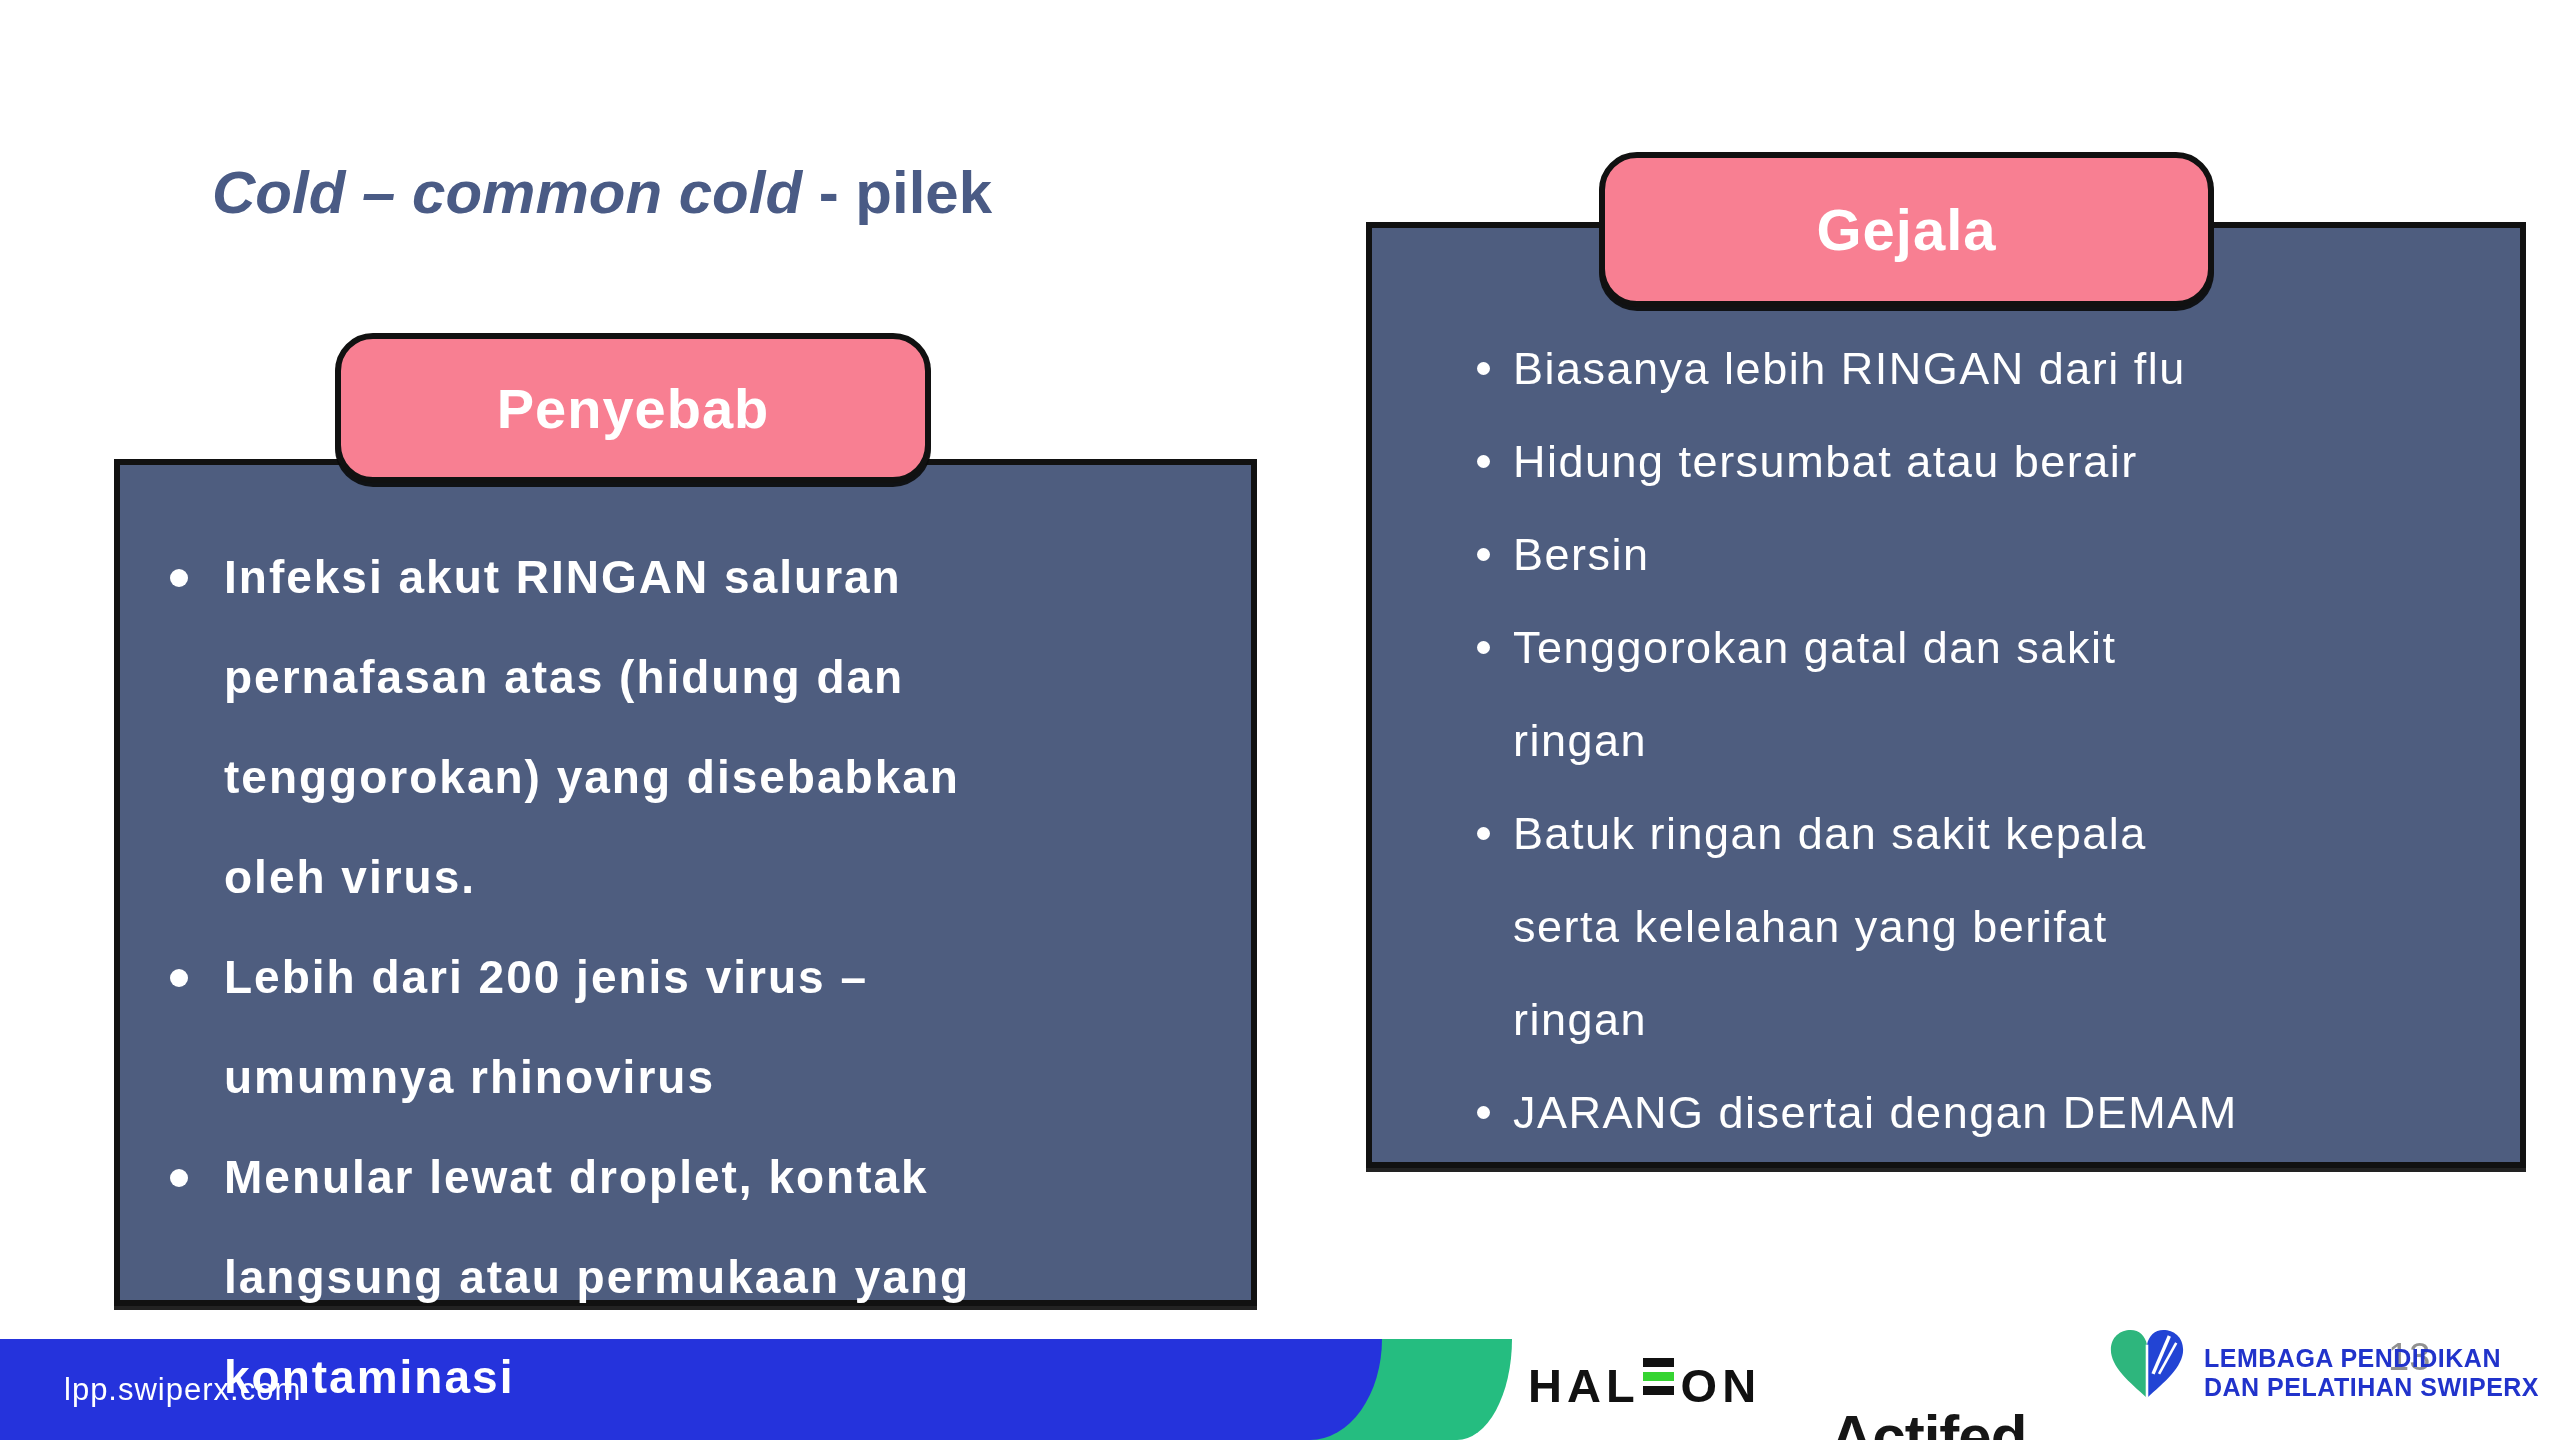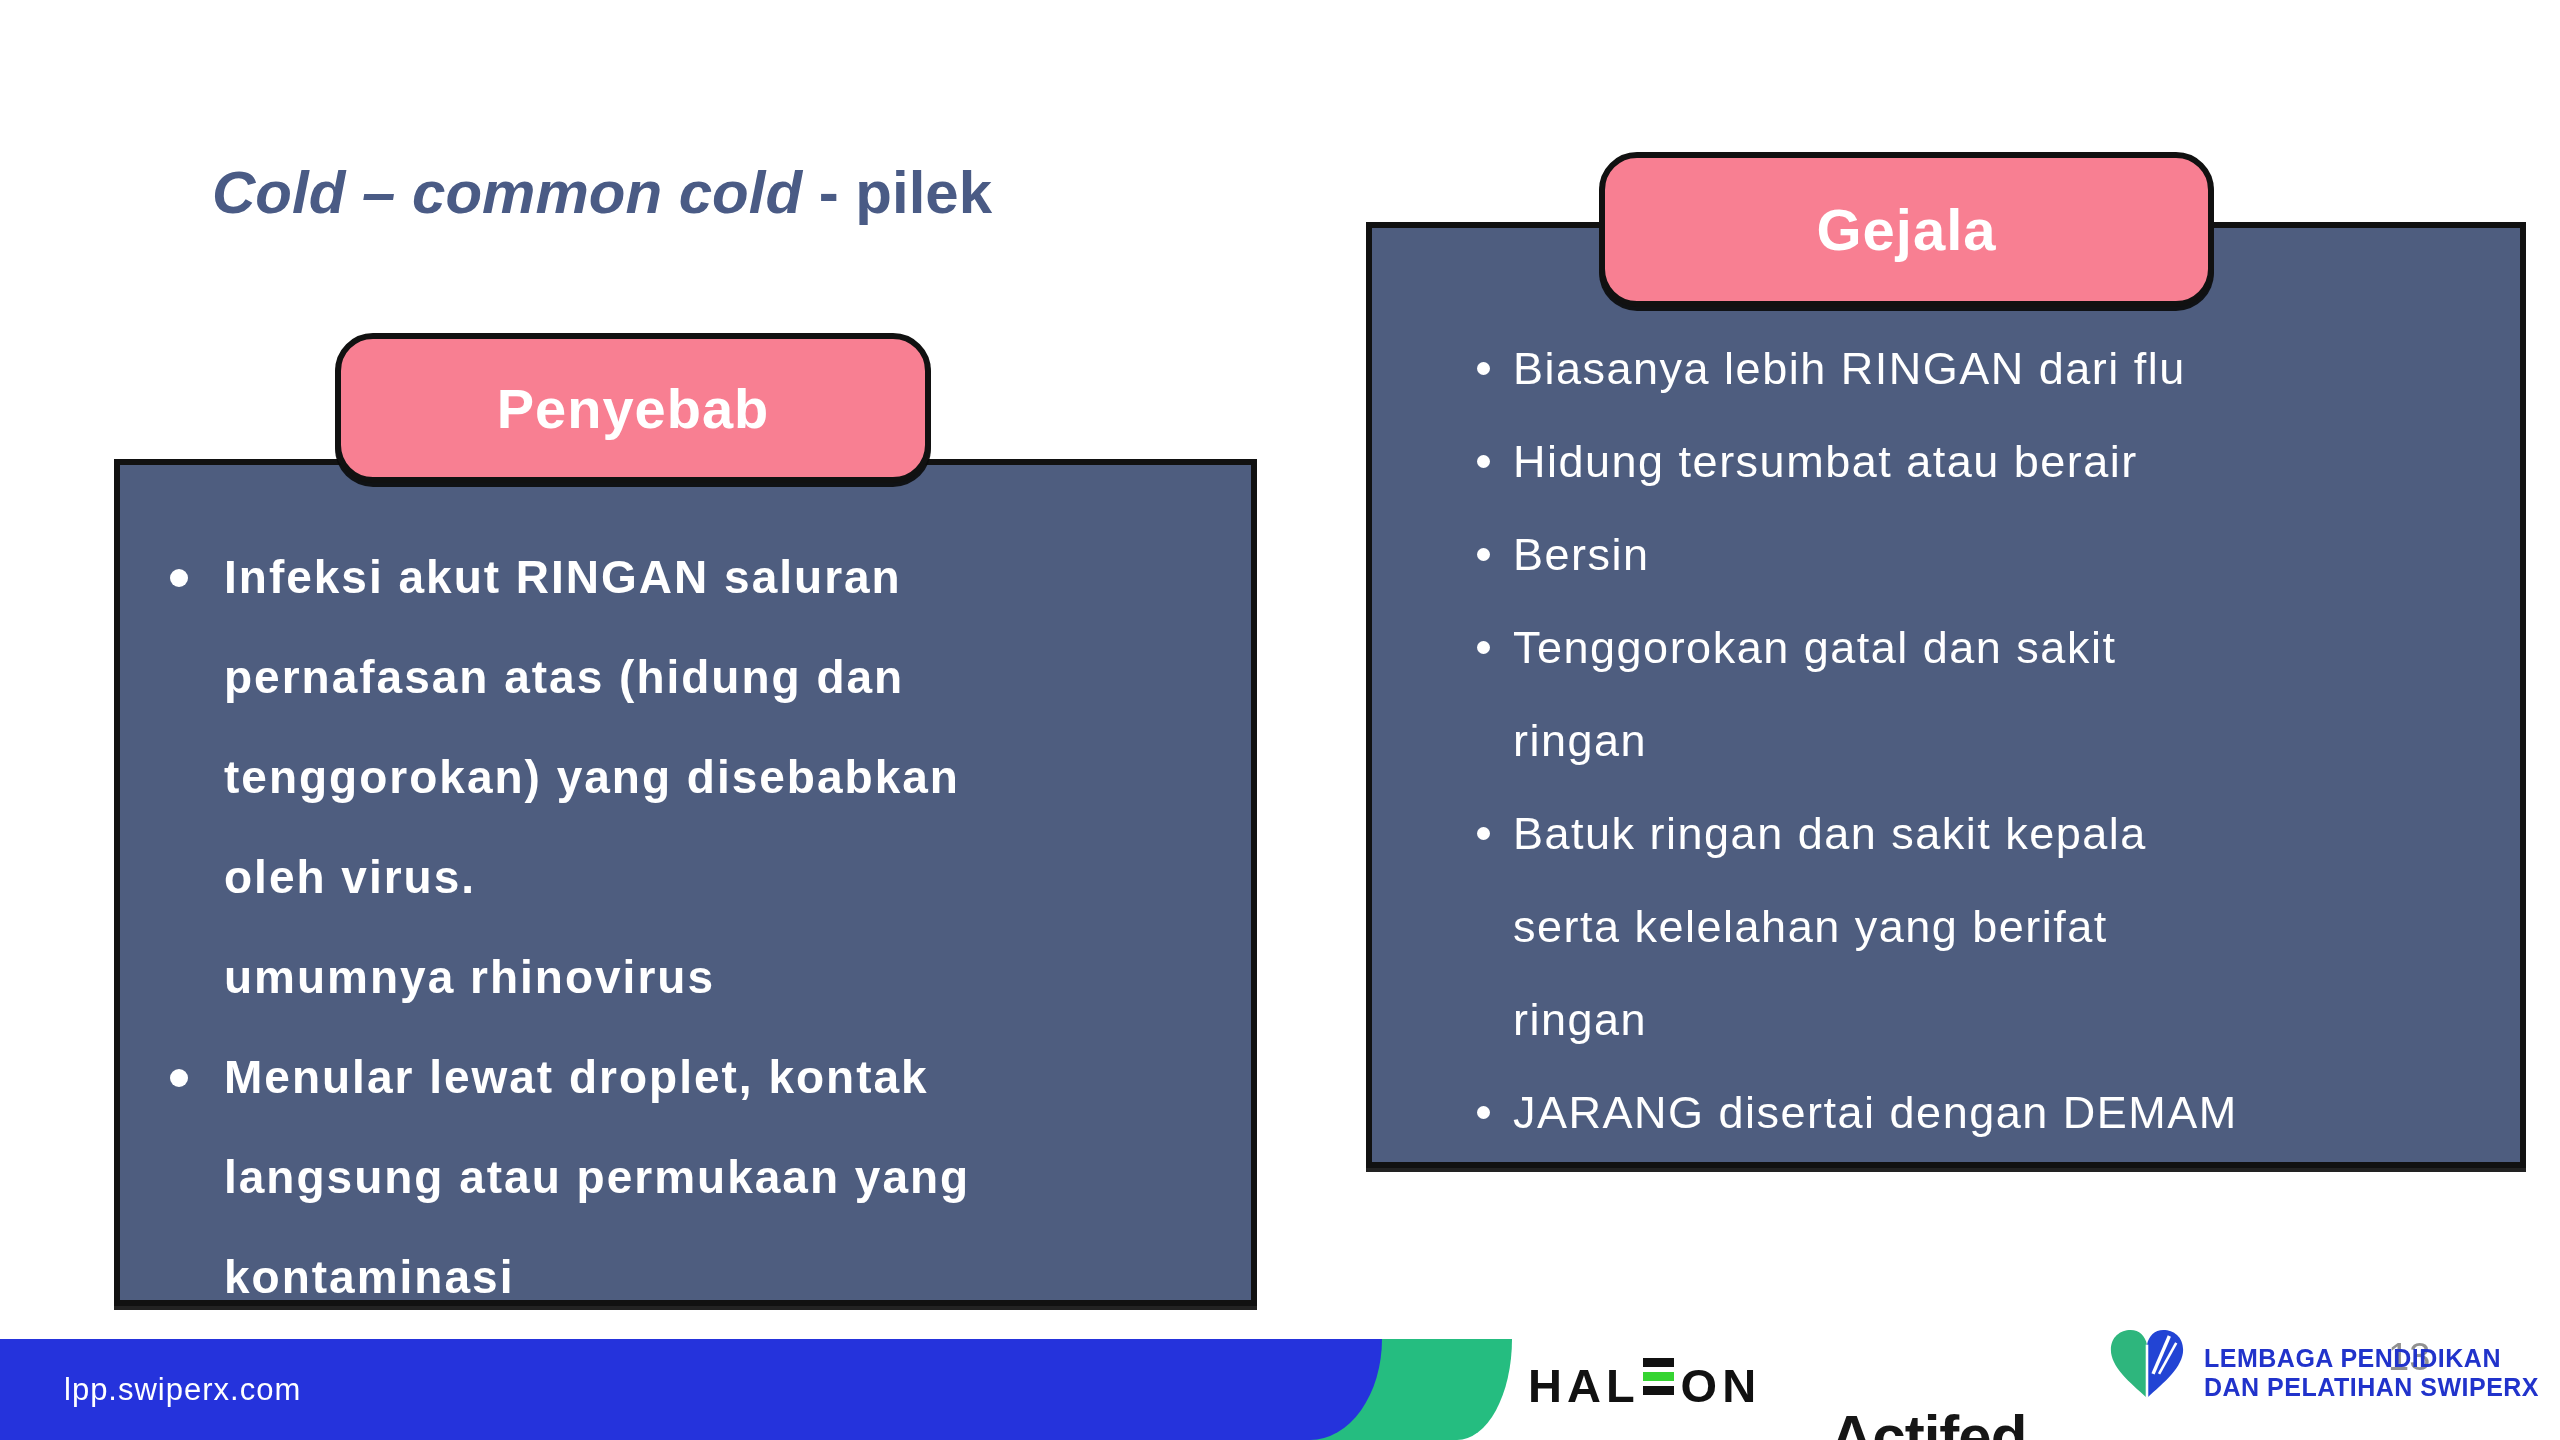--- a/index.html
+++ b/index.html
@@ -84,20 +84,21 @@
 <div class="abs page-title">
   <span class="it">Cold – common cold </span><span>- pilek</span>
 </div>
 
 <div class="abs panel panel-left">
   <div class="lines lines-left">
       <div class="bullet-line"><span class="dot"></span><span>Infeksi akut RINGAN saluran</span></div>
       <div class="bullet-line"><span>pernafasan atas (hidung dan</span></div>
       <div class="bullet-line"><span>tenggorokan) yang disebabkan</span></div>
       <div class="bullet-line"><span>oleh virus.</span></div>
+      <div class="bullet-line"><span class="dot"></span><span>Lebih dari 200 jenis virus –</span></div>
       <div class="bullet-line"><span>umumnya rhinovirus</span></div>
       <div class="bullet-line"><span class="dot"></span><span>Menular lewat droplet, kontak</span></div>
       <div class="bullet-line"><span>langsung atau permukaan yang</span></div>
       <div class="bullet-line"><span>kontaminasi</span></div>
     </div>
 </div>
 <div class="abs pill pill-penyebab">
   <span>Penyebab</span>
 </div>
 

